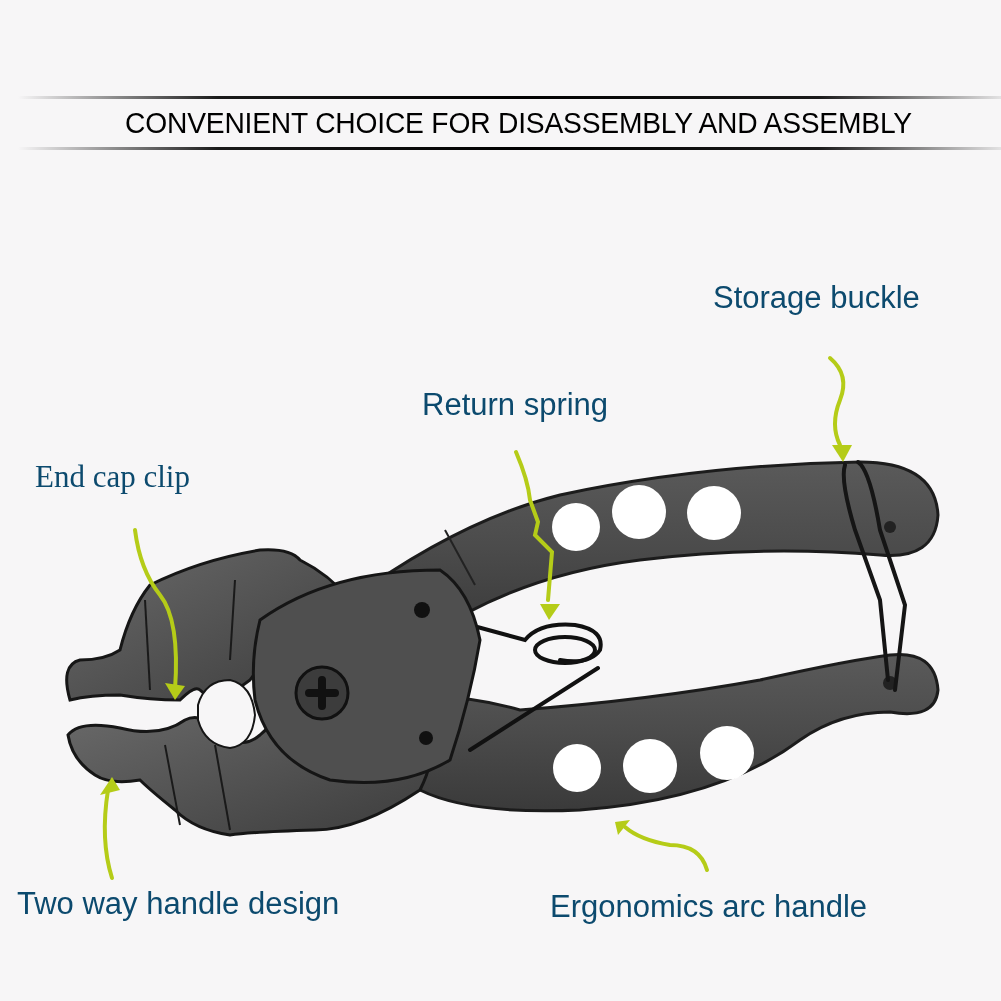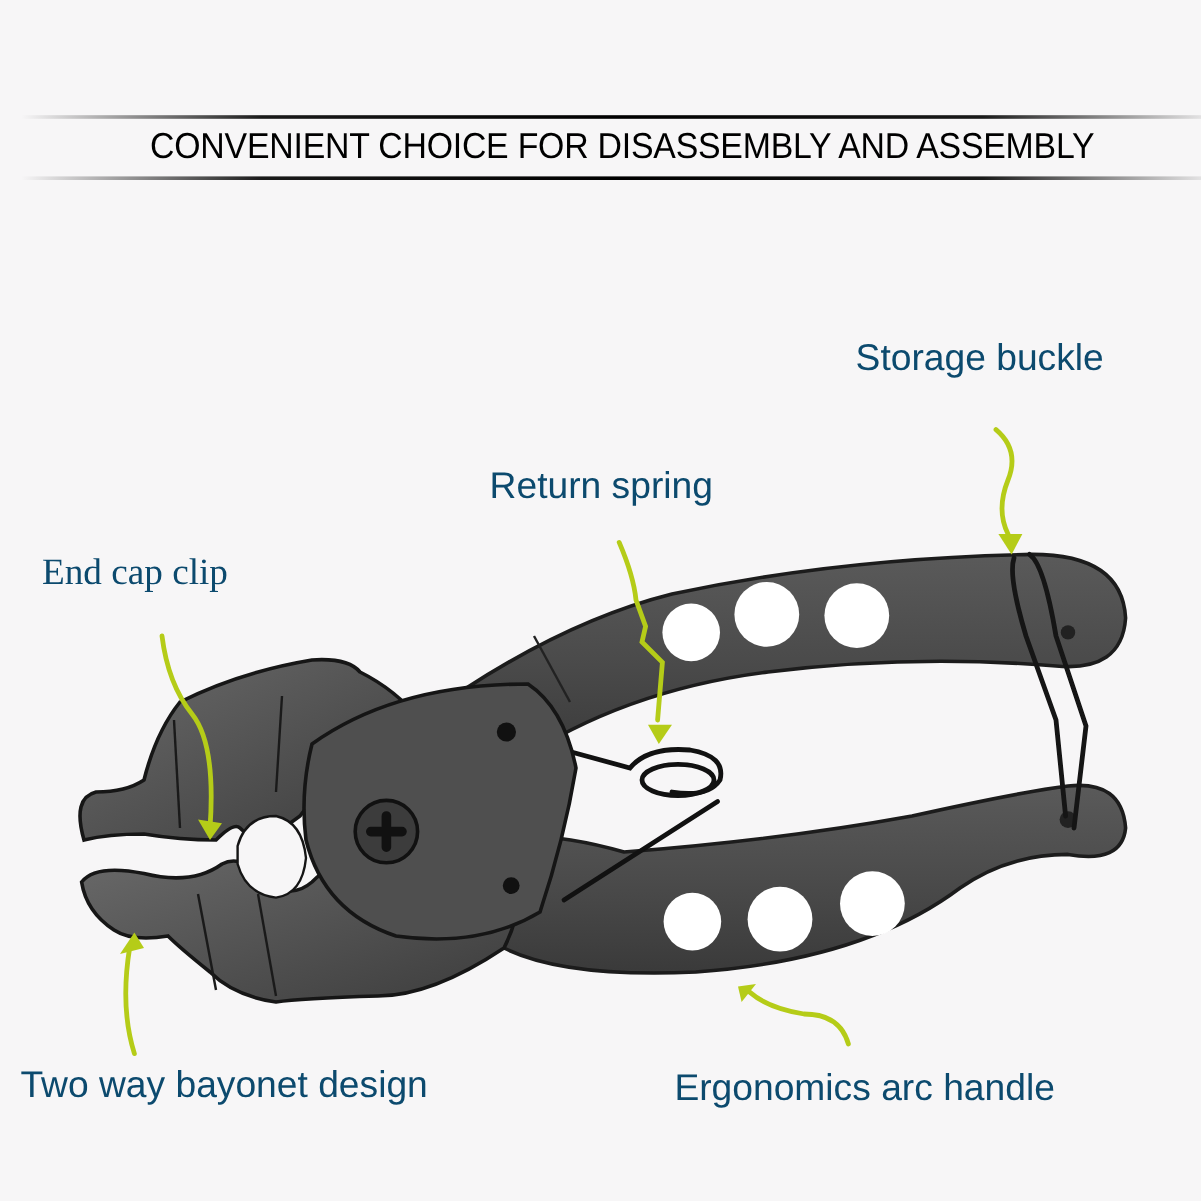--- a/index.html
+++ b/index.html
@@ -115,16 +115,16 @@
   <g fill="#b5cc18">
     <polygon points="832,445 852,445 843,462"></polygon>
     <polygon points="540,604 560,604 549,620"></polygon>
     <polygon points="165,683 185,686 175,700"></polygon>
     <polygon points="100,795 120,790 112,777"></polygon>
     <polygon points="630,820 618,835 615,822"></polygon>
   </g>
 </svg>
 
 <div class="label" style="left:713px; top:280px;">Storage buckle</div>
-<div class="label" style="left:408px; top:387px;">Return spring</div>
+<div class="label" style="left:422px; top:387px;">Return spring</div>
 <div class="label" style="left:35px; top:459px;font-family:Liberation Serif, serif;">End cap clip</div>
-<div class="label" style="left:17px; top:886px;">Two way bayonet design</div>
-<div class="label" style="left:562px; top:889px;">Ergonomics arc handle</div>
+<div class="label" style="left:17px; top:886px;">Two way handle design</div>
+<div class="label" style="left:550px; top:889px;">Ergonomics arc handle</div>
 
 </body></html>

